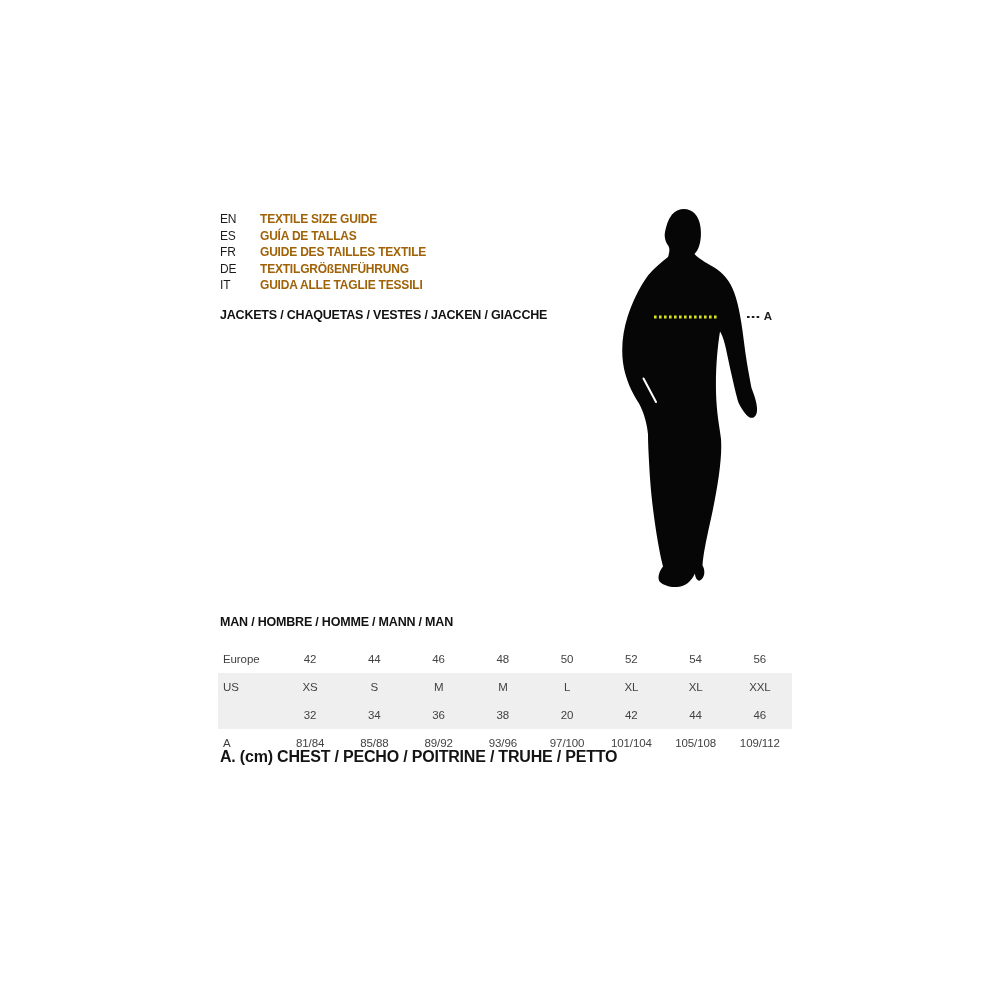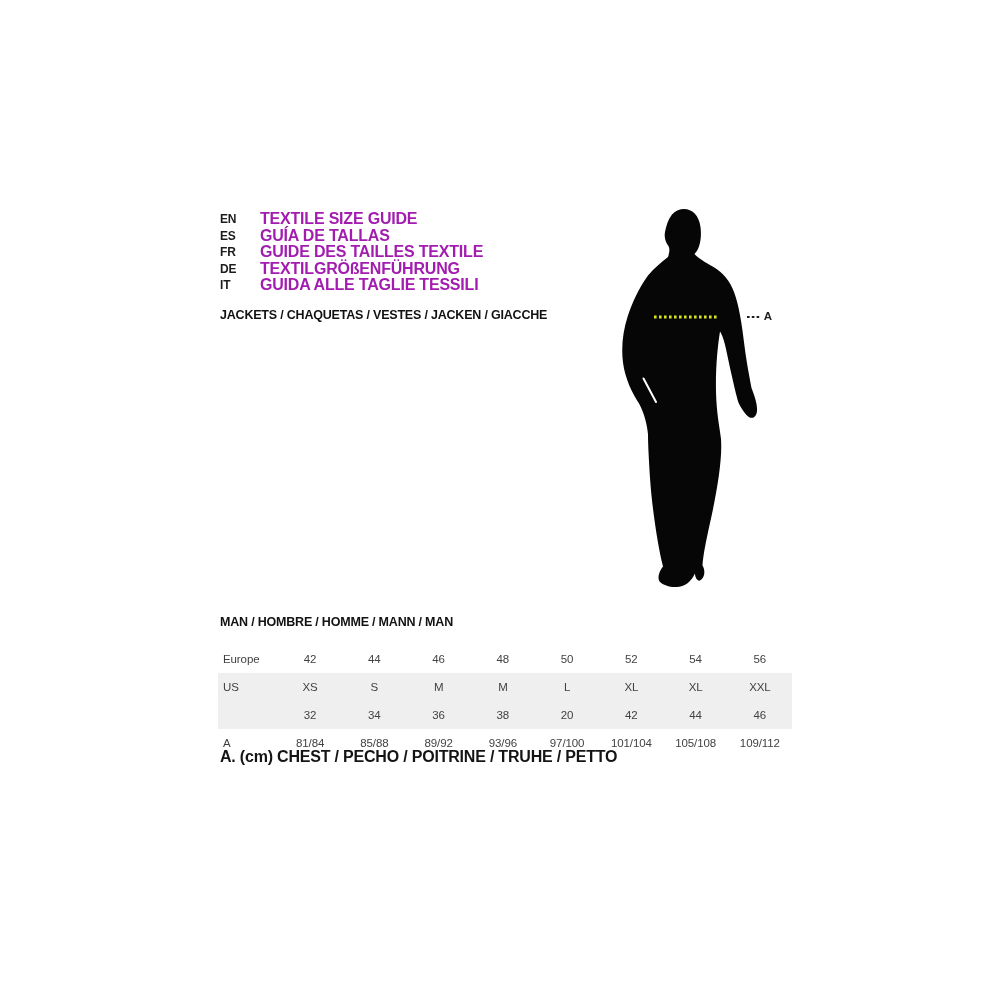--- a/index.html
+++ b/index.html
@@ -7,25 +7,25 @@
     width:1000px; height:1000px; position:relative;
     background:#ffffff; overflow:hidden;
     font-family:"Liberation Sans", sans-serif;
     -webkit-font-smoothing:antialiased;
   }
 
   
   .lang-block { position:absolute; left:220px; top:211px; }
   .lang-row { display:flex; height:16.5px; align-items:center; }
   .lang-code {
-    width:40px; font-weight:bold; font-size:12px; color:#1c1c1c;
+    width:40px; font-weight:normal; font-size:12px; color:#1c1c1c;
     letter-spacing:-0.2px;
   }
   .lang-label {
-    font-weight:bold; font-size:16px; color:#a21caf; letter-spacing:-0.2px;
+    font-weight:bold; font-size:12px; color:#a16207; letter-spacing:-0.2px;
     white-space:nowrap;
   }
 
   
   .category-block { position:absolute; left:220px; top:307px; }
   .category-line {
     font-weight:bold; font-size:12.5px; line-height:17.5px; color:#121212;
     letter-spacing:-0.2px; white-space:nowrap;
   }
 

